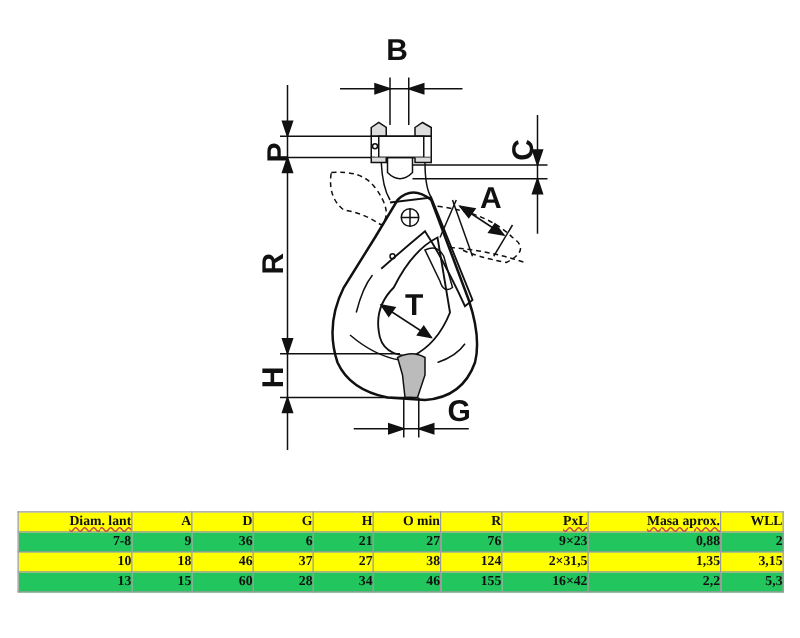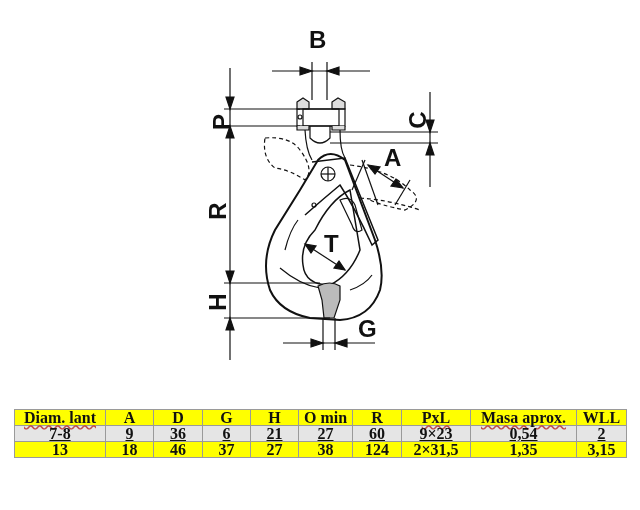--- a/index.html
+++ b/index.html
@@ -1,22 +1,22 @@
 <!DOCTYPE html>
 <html><head>
 <meta charset="utf-8">
 <style>
   html, body { margin: 0; padding: 0; background: #ffffff; }
   body { width: 640px; height: 510px; position: relative; overflow: hidden; font-family: "Liberation Serif", serif; }
   .drawing { position: absolute; left: 0; top: 0; width: 640px; height: 400px; }
   .lbl { font-family: "Liberation Sans", sans-serif; font-weight: bold; font-size: 24px; fill: #111; }
   table.spec { position: absolute; left: 14px; top: 409px; width: 612px; border-collapse: collapse; table-layout: fixed; }
-  table.spec td { border: 1px solid #9a9a9a; text-align: center; font-weight: bold; font-size: 16px; color: #111; height: 15px; padding: 0; line-height: 15px; white-space: nowrap; }
+  table.spec td { border: 1px solid #9a9a9a; text-align: right; font-weight: bold; font-size: 11px; color: #111; height: 15px; padding: 0; line-height: 15px; white-space: nowrap; }
   tr.yellow td { background: #ffff00; }
-  tr.white td { background: #e5e5e5; text-decoration: underline; }
+  tr.white td { background: #22c55e; }
   .ul { text-decoration: underline; text-decoration-style: wavy; text-decoration-color: #c0504d; }
 </style>
 </head>
 <body>
 
 <svg class="drawing" viewBox="0 0 640 400" xmlns="http://www.w3.org/2000/svg">
   <g fill="none" stroke="#111" stroke-width="1.2">
 
     <line x1="272" y1="71" x2="370" y2="71"></line>
     <line x1="312" y1="62" x2="312" y2="100"></line>
@@ -128,31 +128,43 @@
     <td><span class="ul">Masa aprox.</span></td>
     <td>WLL</td>
   </tr>
   <tr class="white">
     <td>7-8</td>
     <td>9</td>
     <td>36</td>
     <td>6</td>
     <td>21</td>
     <td>27</td>
-    <td>60</td>
+    <td>76</td>
     <td>9×23</td>
-    <td>0,54</td>
+    <td>0,88</td>
     <td>2</td>
   </tr>
   <tr class="yellow">
-    <td>13</td>
+    <td>10</td>
     <td>18</td>
     <td>46</td>
     <td>37</td>
     <td>27</td>
     <td>38</td>
     <td>124</td>
     <td>2×31,5</td>
     <td>1,35</td>
     <td>3,15</td>
   </tr>
+  <tr class="white">
+    <td>13</td>
+    <td>15</td>
+    <td>60</td>
+    <td>28</td>
+    <td>34</td>
+    <td>46</td>
+    <td>155</td>
+    <td>16×42</td>
+    <td>2,2</td>
+    <td>5,3</td>
+  </tr>
 </tbody>
   </table>
 
 </body></html>

